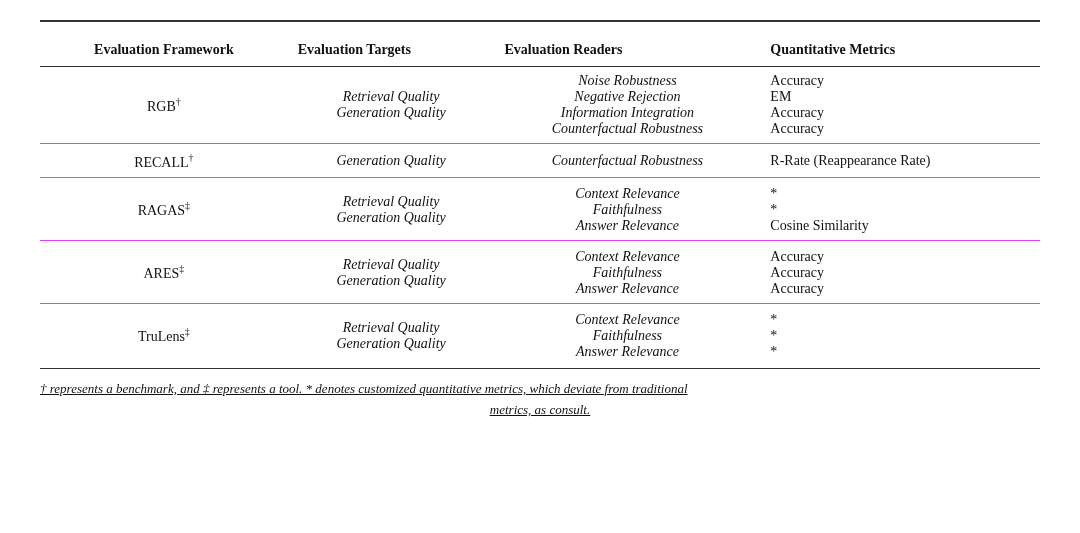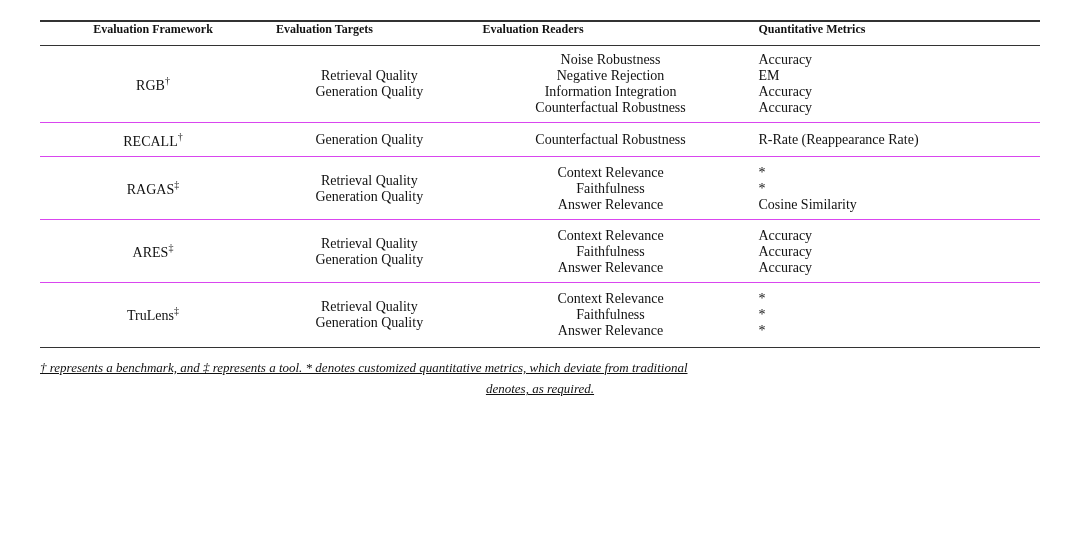--- a/index.html
+++ b/index.html
@@ -14,36 +14,37 @@
     }
     .table-container {
       width: 100%;
     }
     table {
       width: 100%;
       border-collapse: collapse;
     }
     thead tr th {
       font-weight: bold;
-      font-size: 12px;
-      padding: 0 10px 8px 10px;
+      font-size: 14px;
+      padding: 20px 10px 8px 10px;
       text-align: left;
       border-top: 2px solid #333;
       border-bottom: 1.5px solid #333;
     }
     thead tr th:first-child {
       text-align: center;
     }
     tbody tr td {
       padding: 6px 10px;
       text-align: center;
       vertical-align: middle;
     }
     tbody tr td:nth-child(2),
     tbody tr td:nth-child(3) {
+      font-style: italic;
     }
     tbody tr td:nth-child(4) {
       text-align: left;
     }
     .row-separator td {
       border-top: 1px solid #d946ef;
       padding-top: 8px;
     }
     .last-row td {
       border-bottom: 1.5px solid #333;
@@ -112,16 +113,16 @@
           <td>*<br>*<br>*</td>
         </tr>
       </tbody>
   </table>
 
   <div class="footnote">
     <div>
       <span>† represents a benchmark, and ‡ represents a tool. * denotes customized quantitative metrics, which deviate from traditional</span>
     </div>
     <div class="footnote-centered">
-      <span><span>denotes, as required.</span></span>
+      <span><span>metrics, as consult.</span></span>
     </div>
   </div>
 </div>
 
 </body></html>

